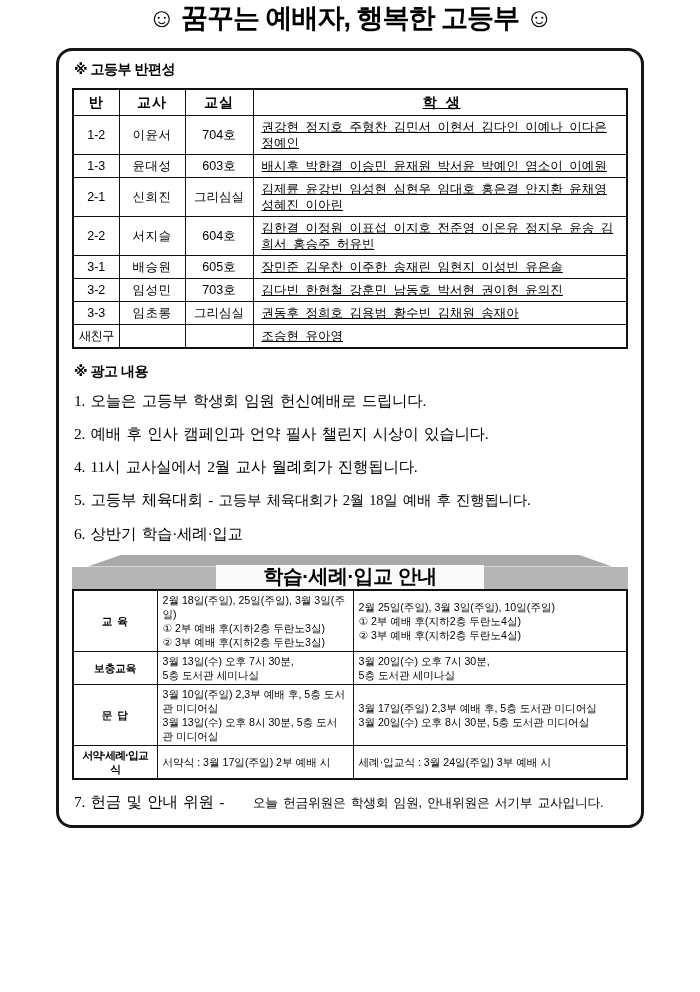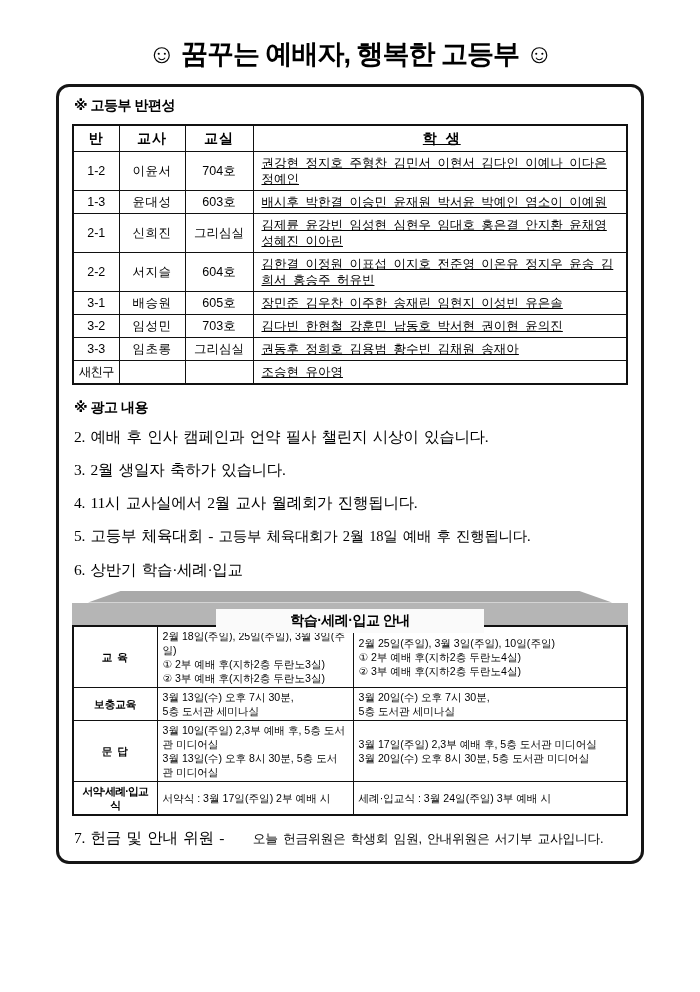--- a/index.html
+++ b/index.html
@@ -1,23 +1,23 @@
 <!DOCTYPE html>
 <html><head>
 <meta charset="utf-8">
 <style>
   * { margin:0; padding:0; box-sizing:border-box; }
   html,body { width:700px; height:992px; background:#fff; color:#000;
     font-family:"Liberation Sans","DejaVu Sans",sans-serif; overflow:hidden; }
-  .page { width:700px; height:992px; padding-top:36px; }
+  .page { width:700px; height:992px; }
 
   .title { text-align:center; font-size:27px; font-weight:800; letter-spacing:-1px; margin-bottom:12px; }
 
   .round-box { width:588px; margin:0 auto; border:3px solid #151515; border-radius:16px; padding:8px 13px 10px; background:#fff; }
-  .main-box { margin-bottom:20px;border-radius:13px; }
+  .main-box { margin-bottom:20px; }
 
   .sec-heading { font-size:14px; font-weight:700; letter-spacing:-0.5px; padding:2px 2px 0; }
 
   table { border-collapse:collapse; width:100%; }
 
   .class-table { margin-top:9px; border:2px solid #111; }
   .class-table td { border:1.5px solid #111; font-size:12.5px; line-height:16px; padding:3px 4px; vertical-align:middle; }
   .class-table .hdr td { font-size:14px; font-weight:700; height:26px; text-align:center; letter-spacing:1px; }
   .c-ban { width:46px; text-align:center; }
   .c-teacher { width:66px; text-align:center; letter-spacing:0.5px; }
@@ -25,23 +25,23 @@
   .c-students { text-align:left; padding-left:8px !important; word-spacing:3px;text-decoration:underline; }
 
   .notice-heading { margin-top:12px; }
   .notice { font-family:"Liberation Serif","DejaVu Serif",serif; font-size:15.5px; line-height:27px; margin:6px 2px 0; letter-spacing:-0.3px; word-spacing:2px; }
   .notice .rest { font-size:14.5px; }
 
   .banner { position:relative; height:34px; margin-top:8px; }
   .banner-top { position:absolute; top:0; left:16px; right:16px; height:12px; background:#a9a9a9;
     clip-path:polygon(34px 0, calc(100% - 34px) 0, 100% 100%, 0 100%); }
   .banner-front { position:absolute; top:12px; left:0; right:0; height:22px; background:#b5b5b5; }
-  .banner-plate { position:absolute; top:18px; left:50%; transform:translateX(-50%); width:268px; height:24px;
+  .banner-plate { position:absolute; top:10px; left:50%; transform:translateX(-50%); width:268px; height:24px;
     background:#fafafa; display:flex; align-items:center; justify-content:center;
-    font-size:14px; font-weight:800; letter-spacing:-0.5px; }
+    font-size:20px; font-weight:800; letter-spacing:-0.5px; }
 
   .guide-table { border:2.5px solid #111; }
   .guide-table td { border:1.6px solid #111; font-size:10.6px; line-height:14px; padding:2px 5px; vertical-align:middle; }
   .g-label { width:84px; text-align:center; font-weight:700; font-size:12px; letter-spacing:1px; }
   .g-study { width:196px; }
   .guide-table .g-hdr td { text-align:center; font-weight:700; font-size:12.5px; height:18px; letter-spacing:4px; }
   .pre { white-space:pre-line; }
 
   .offering { margin:12px 2px 2px; white-space:nowrap; }
   .offering .lead { font-family:"Liberation Serif","DejaVu Serif",serif; font-size:15.5px; letter-spacing:-0.3px; word-spacing:2px; }
@@ -112,22 +112,22 @@
         <td class="c-ban" style="letter-spacing:-1px;">새친구</td>
         <td class="c-teacher"></td>
         <td class="c-room"></td>
         <td class="c-students">조승현 유아영</td>
       </tr>
     </tbody>
       </table>
 
     <div class="sec-heading notice-heading">※ 광고 내용</div>
 
+    <div class="notice">1. 오늘은 고등부 학생회 임원 헌신예배로 드립니다.</div>
     <div class="notice">2. 예배 후 인사 캠페인과 언약 필사 챌린지 시상이 있습니다.</div>
-    <div class="notice">3. 2월 생일자 축하가 있습니다.</div>
     <div class="notice">4. 11시 교사실에서 2월 교사 월례회가 진행됩니다.</div>
     <div class="notice"><span>5. 고등부 체육대회 - </span><span class="rest">고등부 체육대회가 2월 18일 예배 후 진행됩니다.</span></div>
     <div class="notice">6. 상반기 학습·세례·입교</div>
 
     <div class="banner">
       <div class="banner-top"></div>
       <div class="banner-front"></div>
       <div class="banner-plate">학습·세례·입교 안내</div>
     </div>
 

